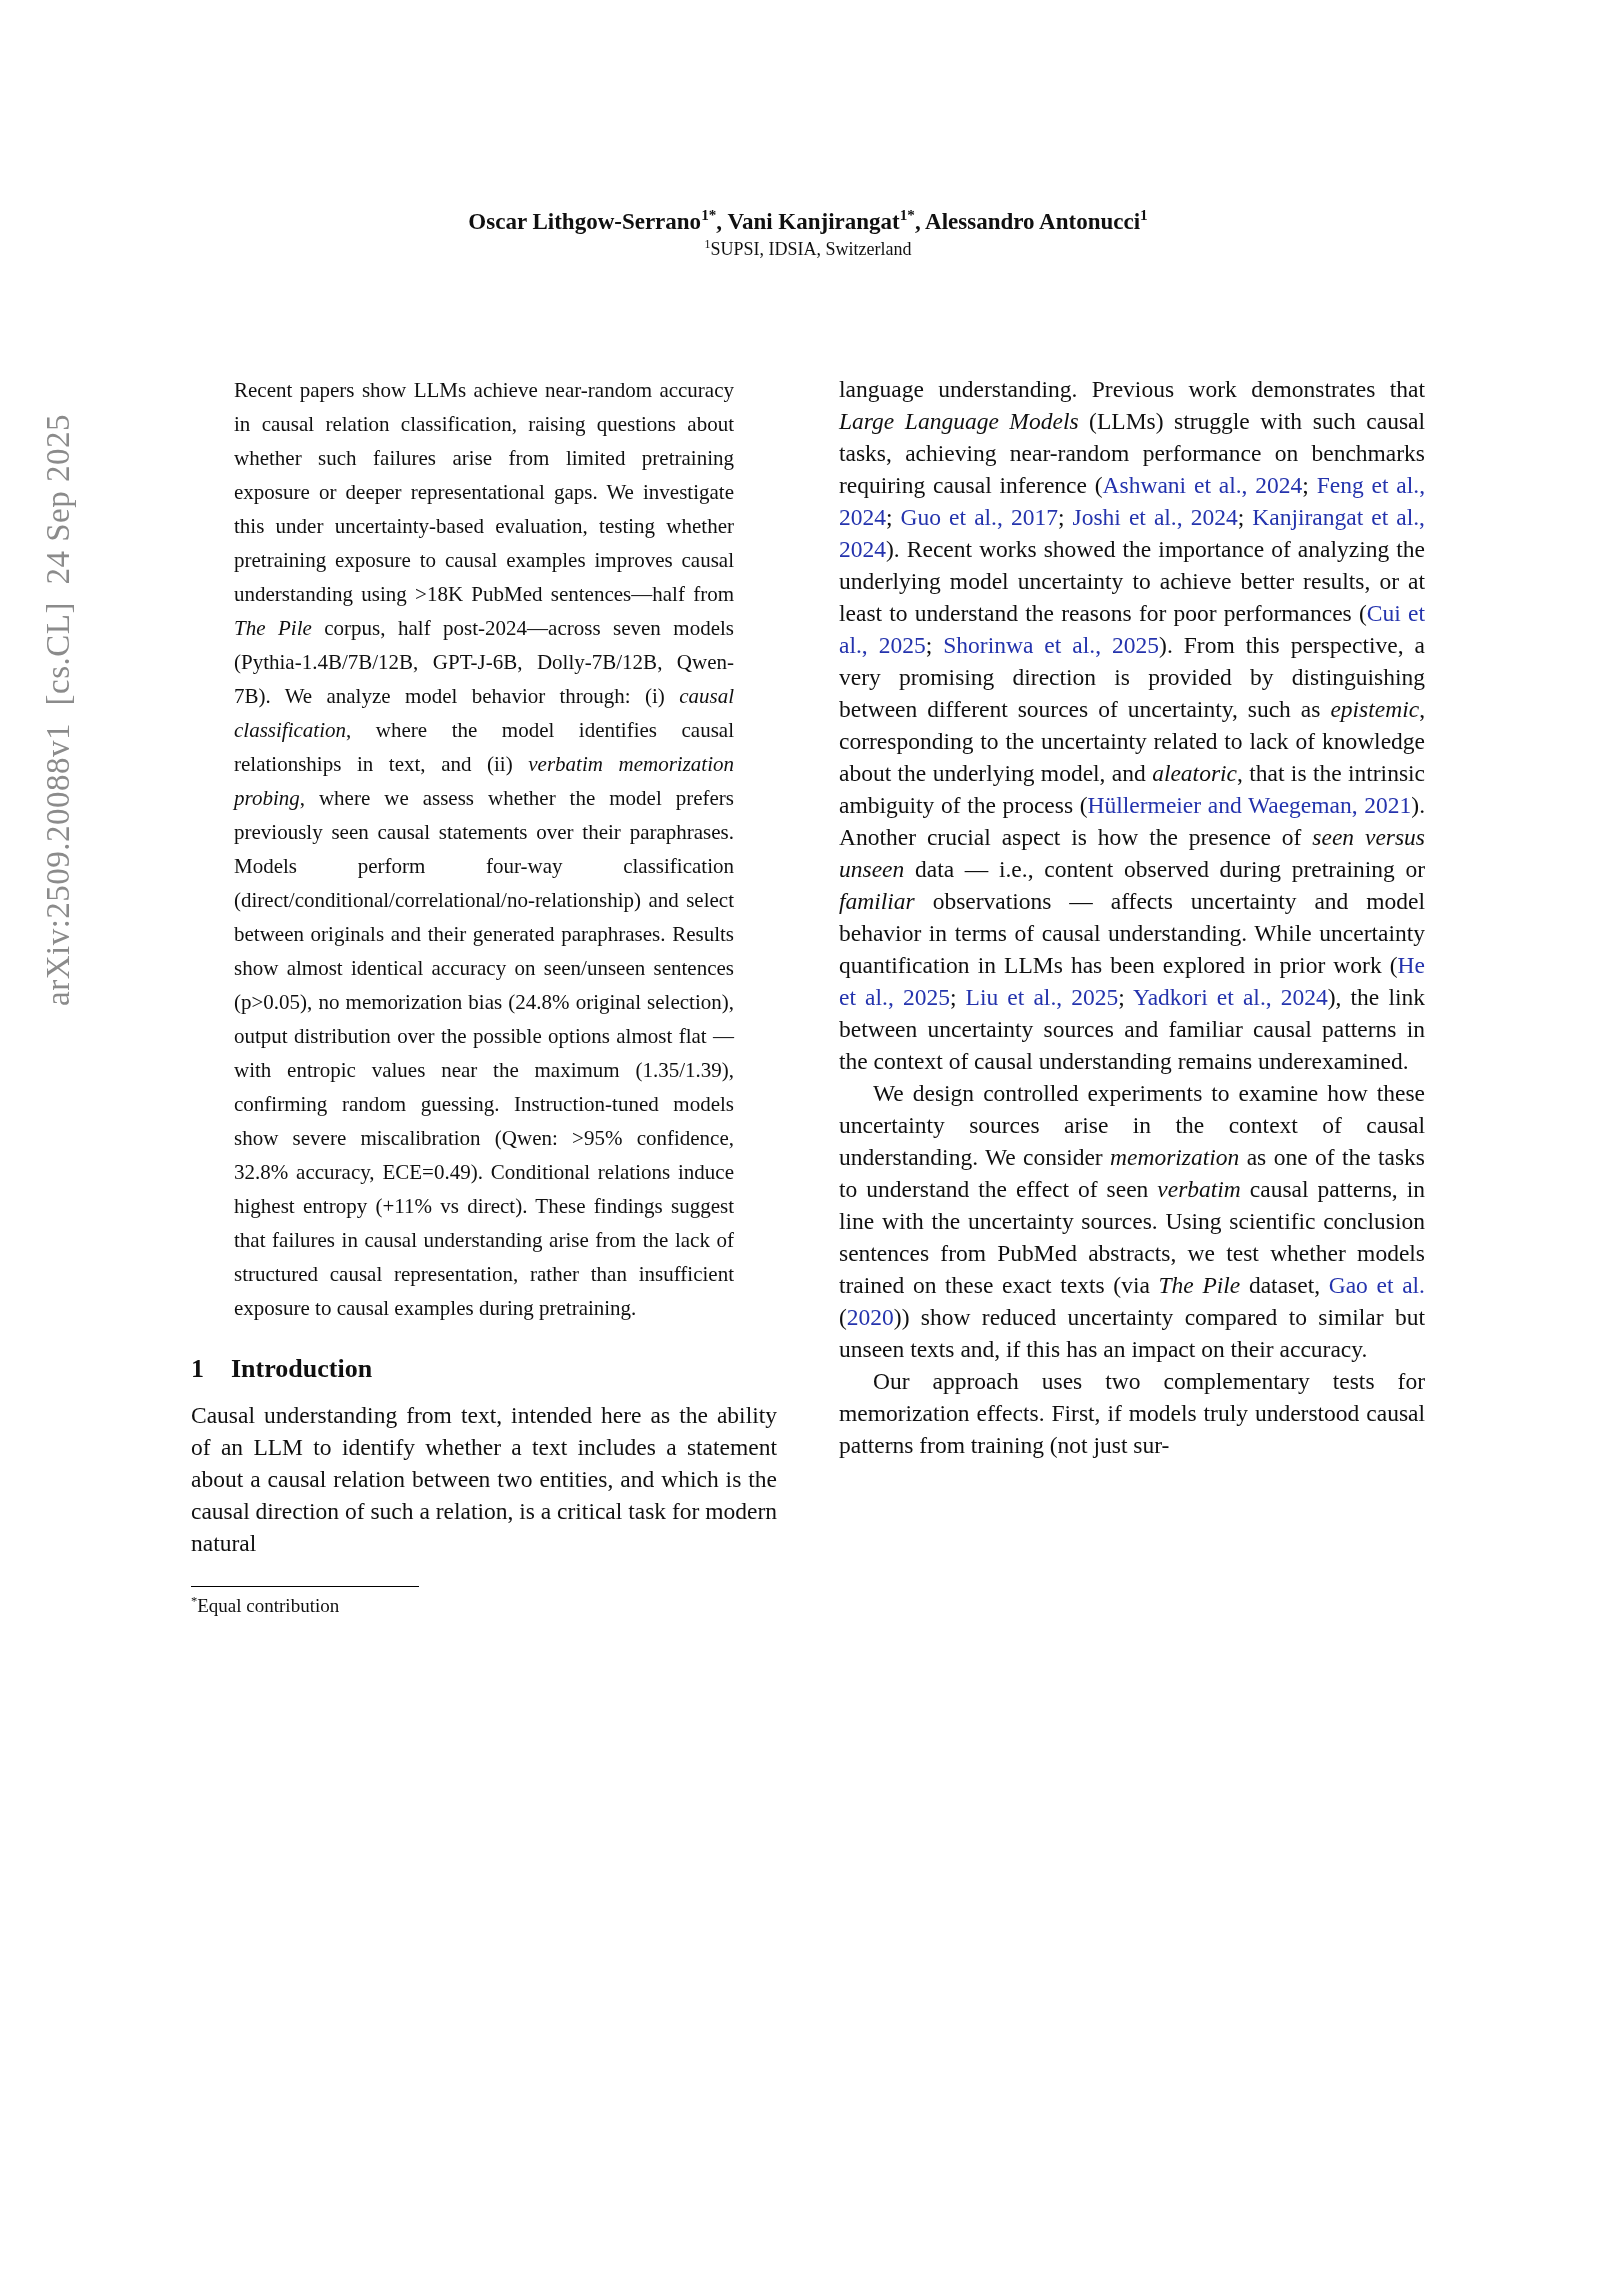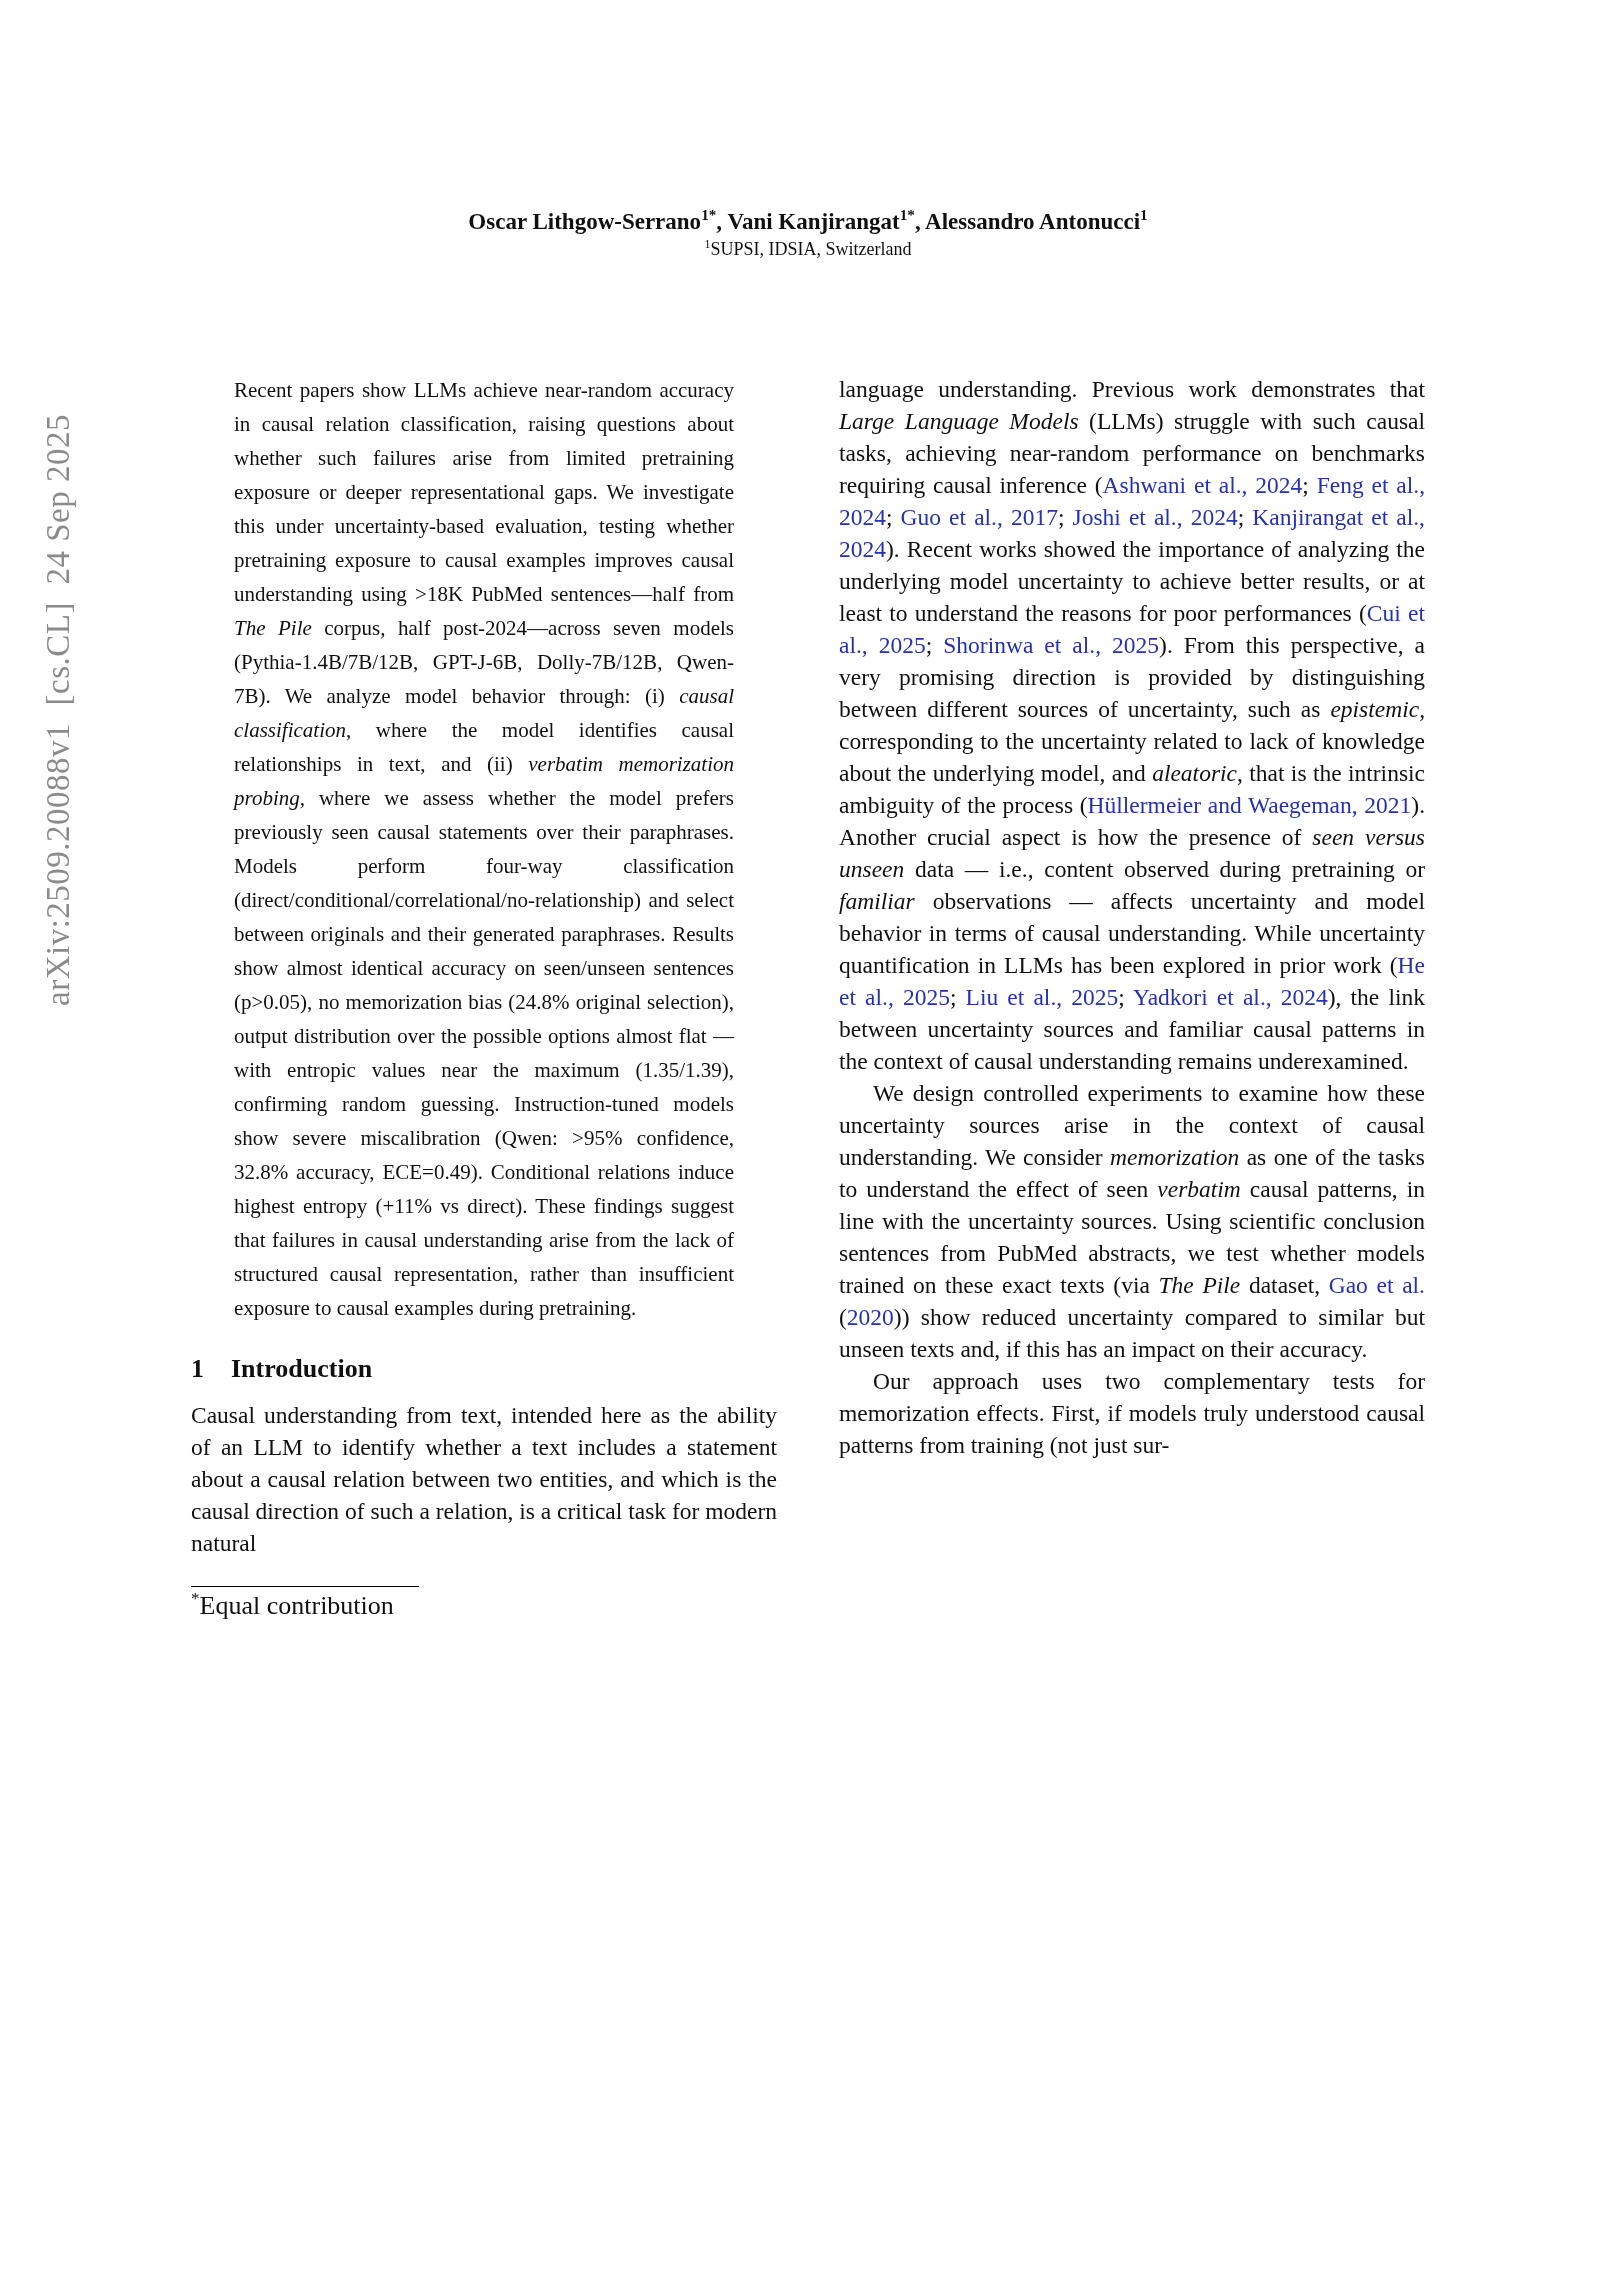--- a/index.html
+++ b/index.html
@@ -36,21 +36,21 @@
   }
   .abstract-body { font-size:21px; line-height:34px; text-align:justify; }
   .section-heading {
     margin:29px 0 14.5px 0; font-size:26px; font-weight:bold;
     display:flex; gap:27px; text-align:left;
   }
   .body-p { font-size:23.5px; line-height:32px; }
   .body-p.indent { text-indent:34px; }
   .footnote { margin-top:27px; }
   .footnote-rule { width:228px; border-top:1.8px solid #000; margin-bottom:7.2px; }
-  .footnote-text { font-size:26px; line-height:23.5px; text-align:left; }
+  .footnote-text { font-size:19px; line-height:23.5px; text-align:left; }
   .run-i { font-style:italic;margin-top:36px; }
   .run-c { color:var(--citation,#2433ad); }
   .run-sup { vertical-align:super; font-size:0.66em; line-height:0; }
 </style>
 </head>
 <body>
 
 <div class="page">
 
   <div class="arxiv">arXiv:2509.20088v1&nbsp;&nbsp;[cs.CL]&nbsp;&nbsp;24 Sep 2025</div>

